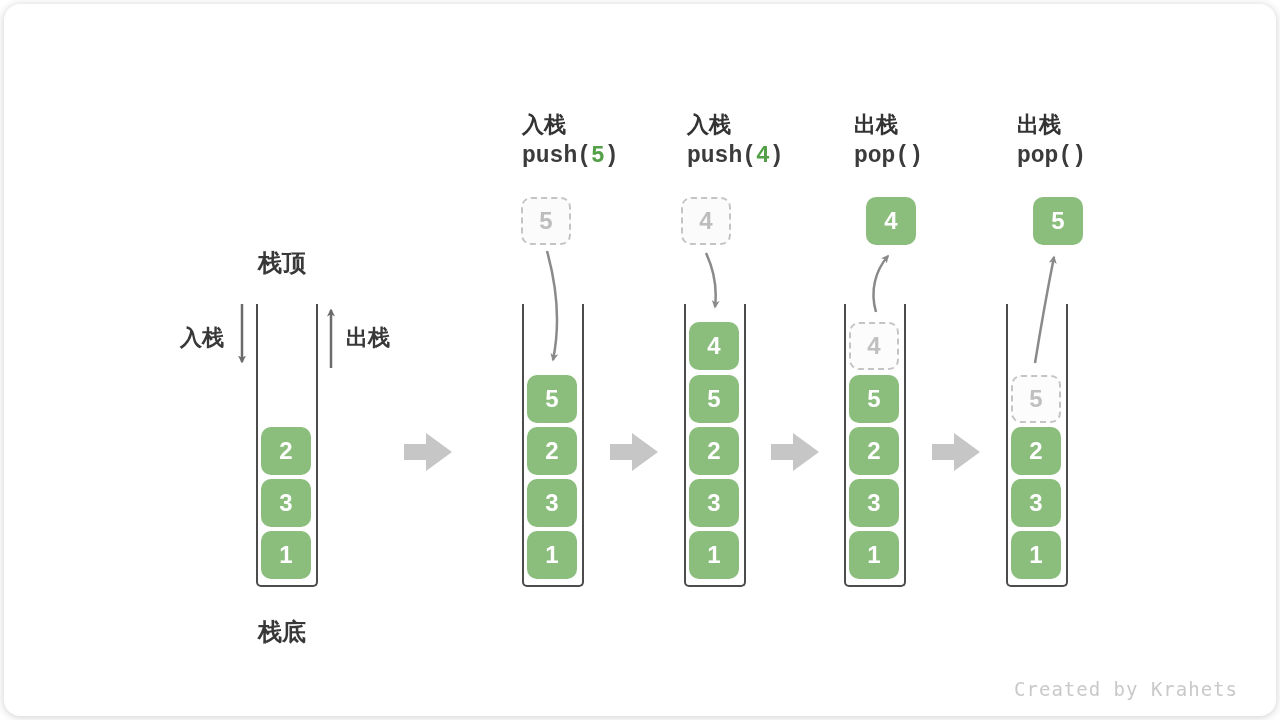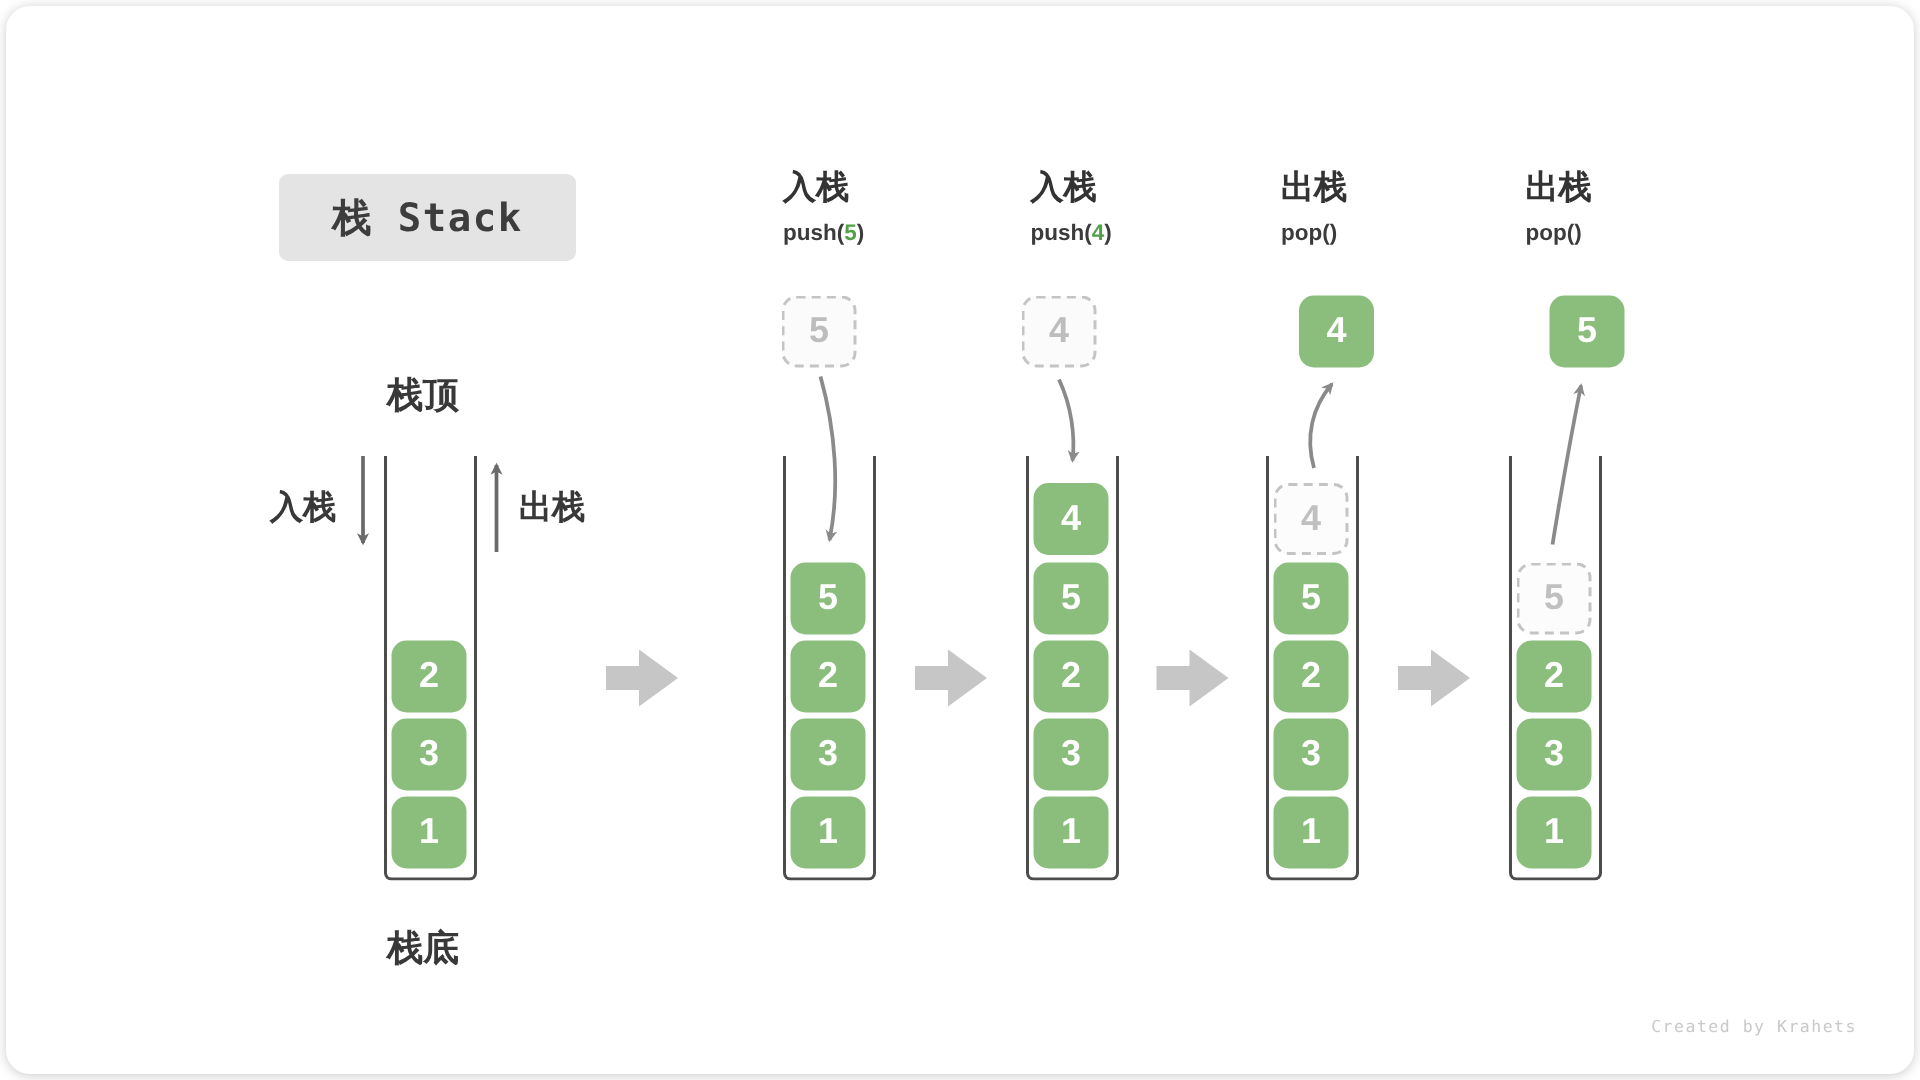--- a/index.html
+++ b/index.html
@@ -18,22 +18,22 @@
     display: flex; align-items: center; justify-content: center;
     font-family: "DejaVu Sans Mono", monospace;
     font-size: 26px; font-weight: bold; color: #3d3d3d; letter-spacing: 1px;
   }
 
   .col-header { position: absolute; top: 106px; }
   .col-header .op {
     font-size: 22px; font-weight: bold; color: #333333; line-height: 30px;
   }
   .col-header .code {
-    font-family: Liberation Sans, sans-serif;
-    font-size: 15px; font-weight: bold; color: #3b3b3b; line-height: 32px;
+    font-family: Liberation Mono, monospace;
+    font-size: 23px; font-weight: bold; color: #3b3b3b; line-height: 32px;
     white-space: nowrap;
   }
   .col-header .code .arg { color: #53a048; }
 
   .container {
     position: absolute; top: 300px; width: 62px; height: 283px;
     border-left: 2px solid #4c4c4c; border-right: 2px solid #4c4c4c;
     border-bottom: 2px solid #4c4c4c;
     border-bottom-left-radius: 5px; border-bottom-right-radius: 5px;
   }
@@ -57,32 +57,31 @@
   .float-box.dashed { background: #fbfbfb; border: 2px dashed #c4c4c4; color: #bdbdbd; }
 
   .cjk-label { position: absolute; font-size: 24px; font-weight: bold; color: #383838; white-space: nowrap; text-align: center; }
   .side-label { position: absolute; font-size: 22px; font-weight: bold; color: #383838; white-space: nowrap; }
 
   .overlay { position: absolute; left: 0; top: 0; width: 1280px; height: 720px; pointer-events: none; }
 
   .watermark {
     position: absolute; top: 674px; right: 38px;
     font-family: "DejaVu Sans Mono", monospace;
-    font-size: 11px; color: #c9c9c9; letter-spacing: 1px;
+    font-size: 19px; color: #c9c9c9; letter-spacing: 1px;
   }
 
   .slot0 { top: 18px; } .slot1 { top: 71px; } .slot2 { top: 123px; }
   .slot3 { top: 175px; } .slot4 { top: 227px; }
 </style>
 </head>
 <body>
 
 <div class="canvas">
 
-  <div class="title-box">栈 Stack</div>
 
   <div class="col-header" style="left:518px">
     <div class="op">入栈</div>
     <div class="code"><span>push(</span><span class="arg">5</span><span>)</span></div>
   </div>
   <div class="col-header" style="left:683px">
     <div class="op">入栈</div>
     <div class="code"><span>push(</span><span class="arg">4</span><span>)</span></div>
   </div>
   <div class="col-header" style="left:850px">

